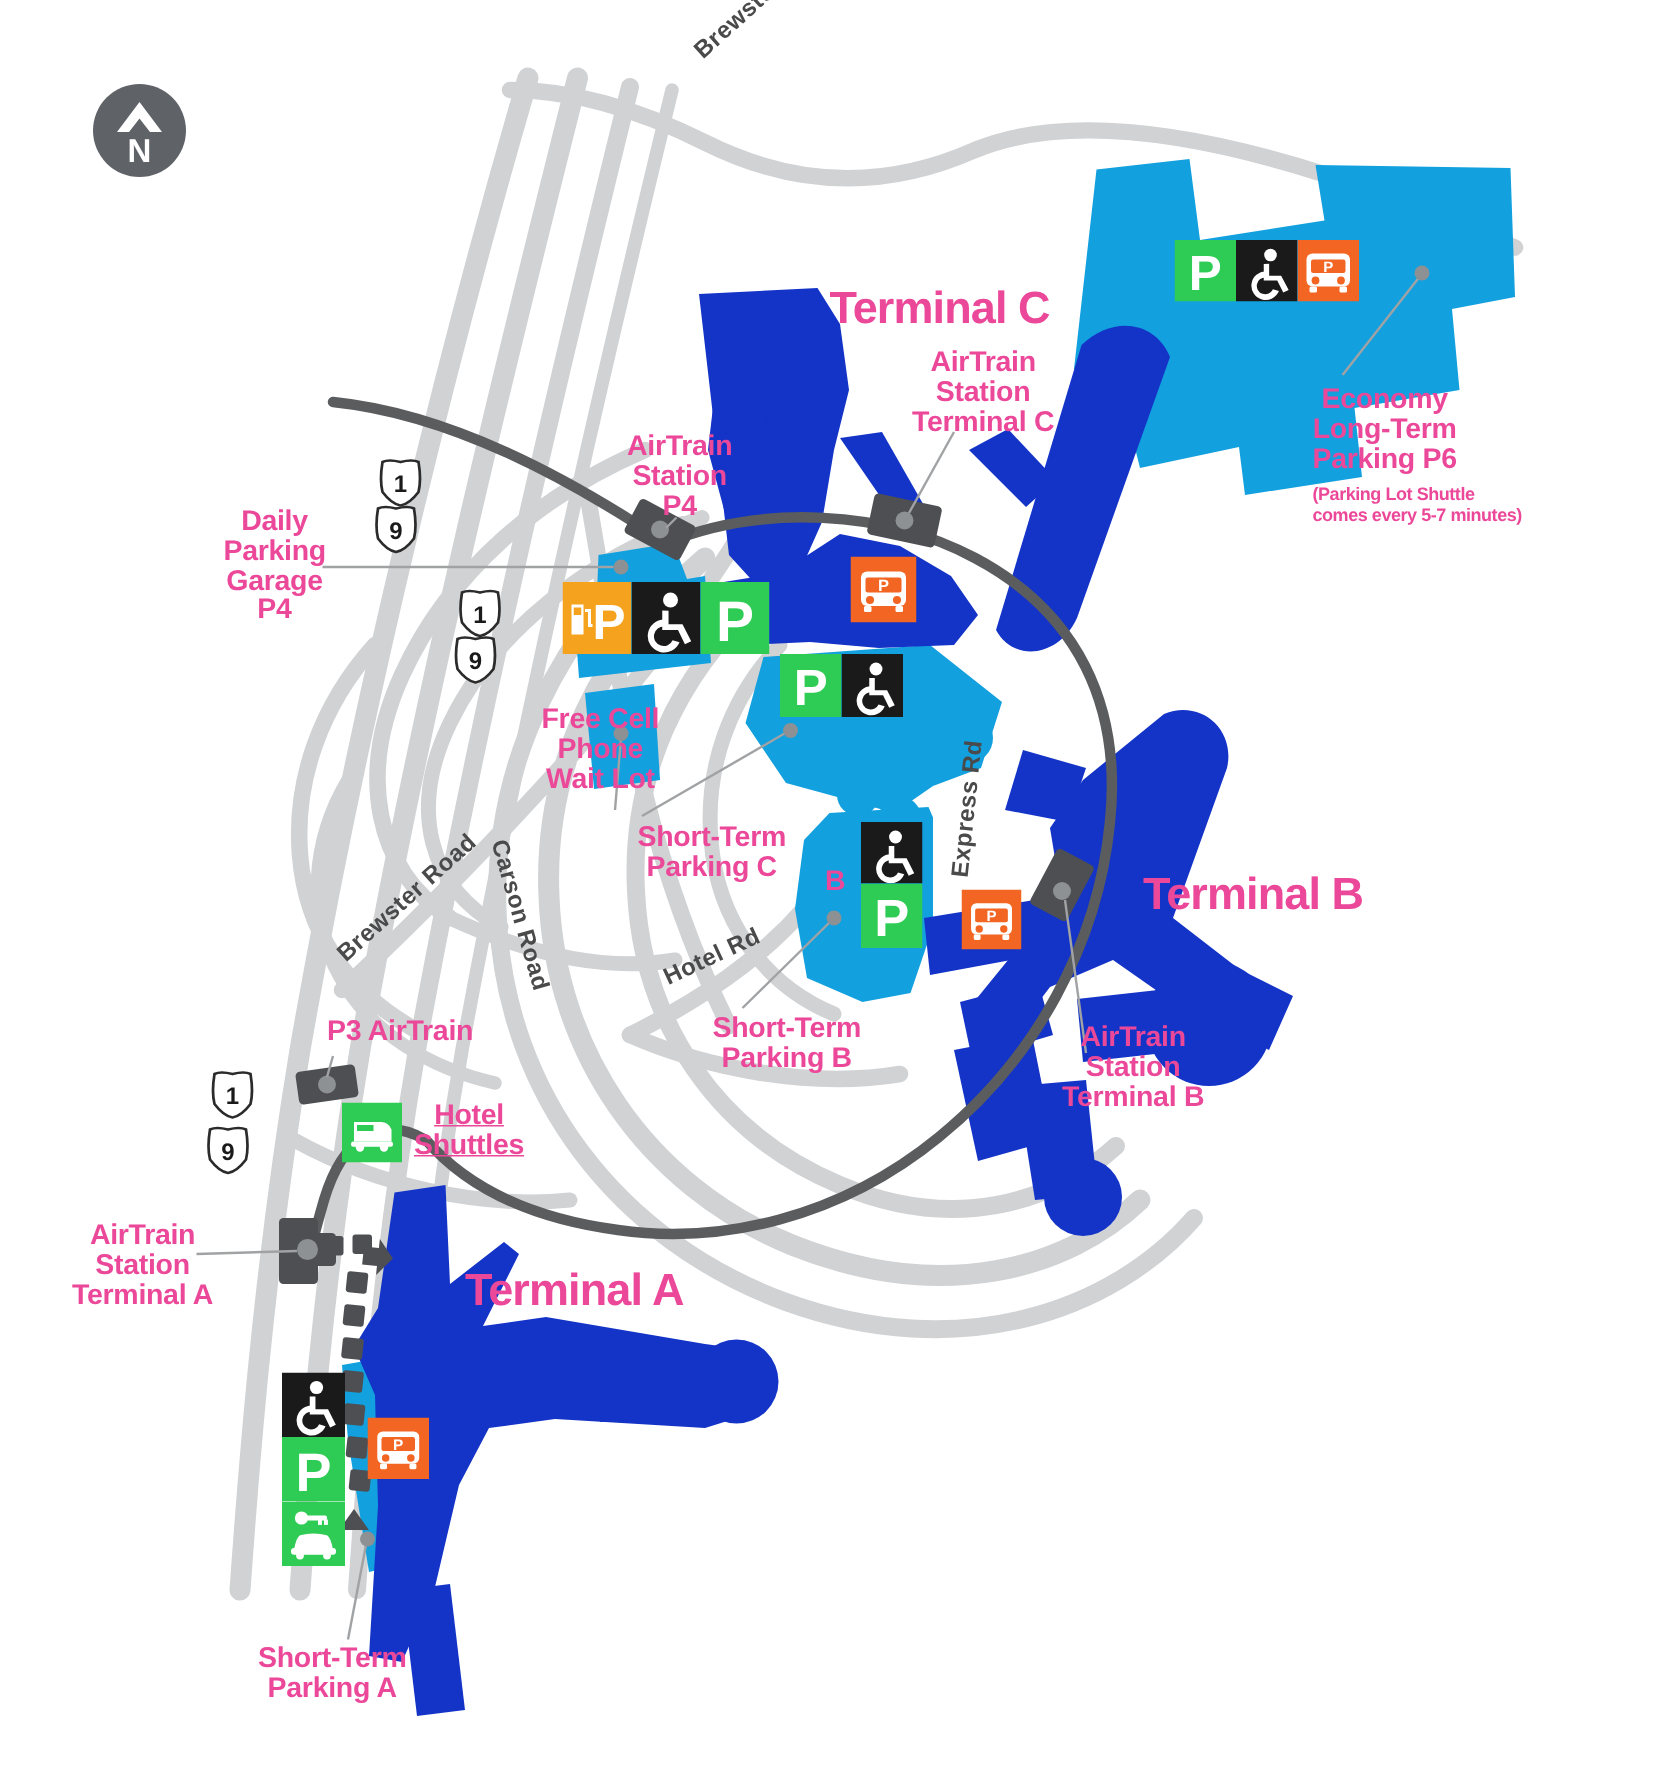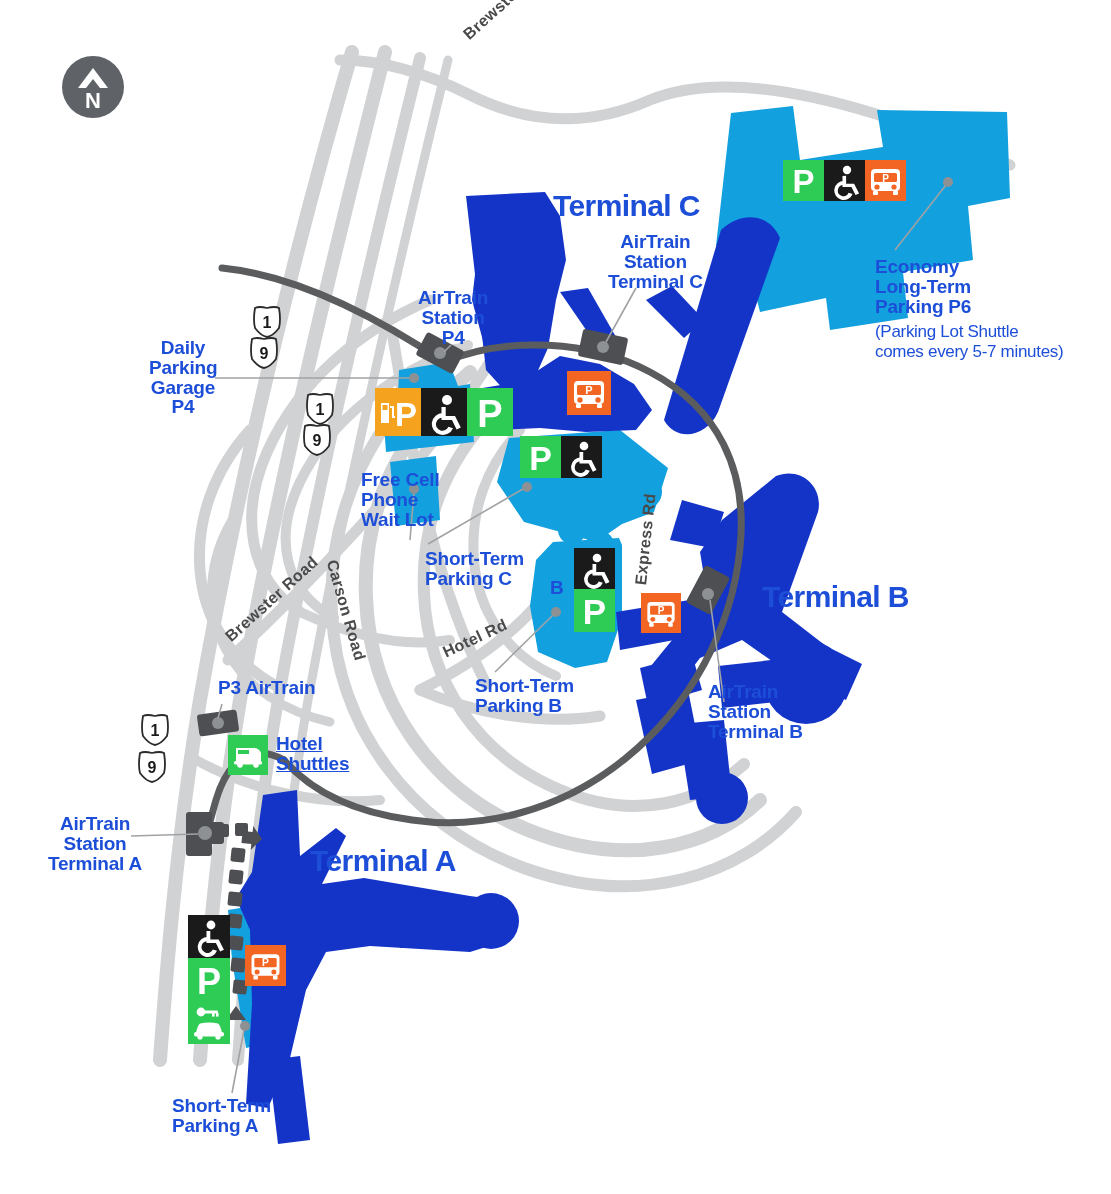--- a/index.html
+++ b/index.html
@@ -1,22 +1,22 @@
 <!DOCTYPE html>
 <html><head>
 <meta charset="utf-8">
 <style>
   html,body{margin:0;padding:0;background:#ffffff;}
   body{width:1111px;height:1194px;overflow:hidden;font-family:"Liberation Sans",sans-serif;}
   #map-root{position:relative;width:1111px;height:1194px;background:#ffffff;}
   svg.layer{position:absolute;left:0;top:0;width:1111px;height:1194px;}
-  .lbl{position:absolute;color:#1d4ed8;font-family:"Liberation Sans",sans-serif;font-weight:bold;line-height:1.04;white-space:pre-line;letter-spacing:-0.2px;}
-  .lbl.md{font-size:19px;}
+  .lbl{position:absolute;color:#ec4899;font-family:"Liberation Sans",sans-serif;font-weight:bold;line-height:1.04;white-space:pre-line;letter-spacing:-0.2px;}
+  .lbl.md{font-size:19px;text-align:center;}
   .lbl.big{font-size:30px;letter-spacing:-0.6px;}
-  .lbl.note{font-weight:normal;font-size:17px;letter-spacing:-0.3px;line-height:1.18;}
+  .lbl.note{font-weight:bold;font-size:12px;letter-spacing:-0.3px;line-height:1.18;}
   .road-lbl{position:absolute;color:#4a4a4a;font-size:16px;font-weight:bold;font-family:"Liberation Sans",sans-serif;white-space:nowrap;letter-spacing:0.4px;}
   .badge{position:absolute;box-sizing:border-box;}
   .badge svg{display:block;}
   .compass{position:absolute;left:62px;top:56px;width:62px;height:62px;border-radius:50%;background:#5f6368;}
   .shield{position:absolute;width:30px;height:34px;}
   .bstack{position:absolute;display:flex;}
   .bstack.col{flex-direction:column;}
 </style>
 </head>
 <body>

